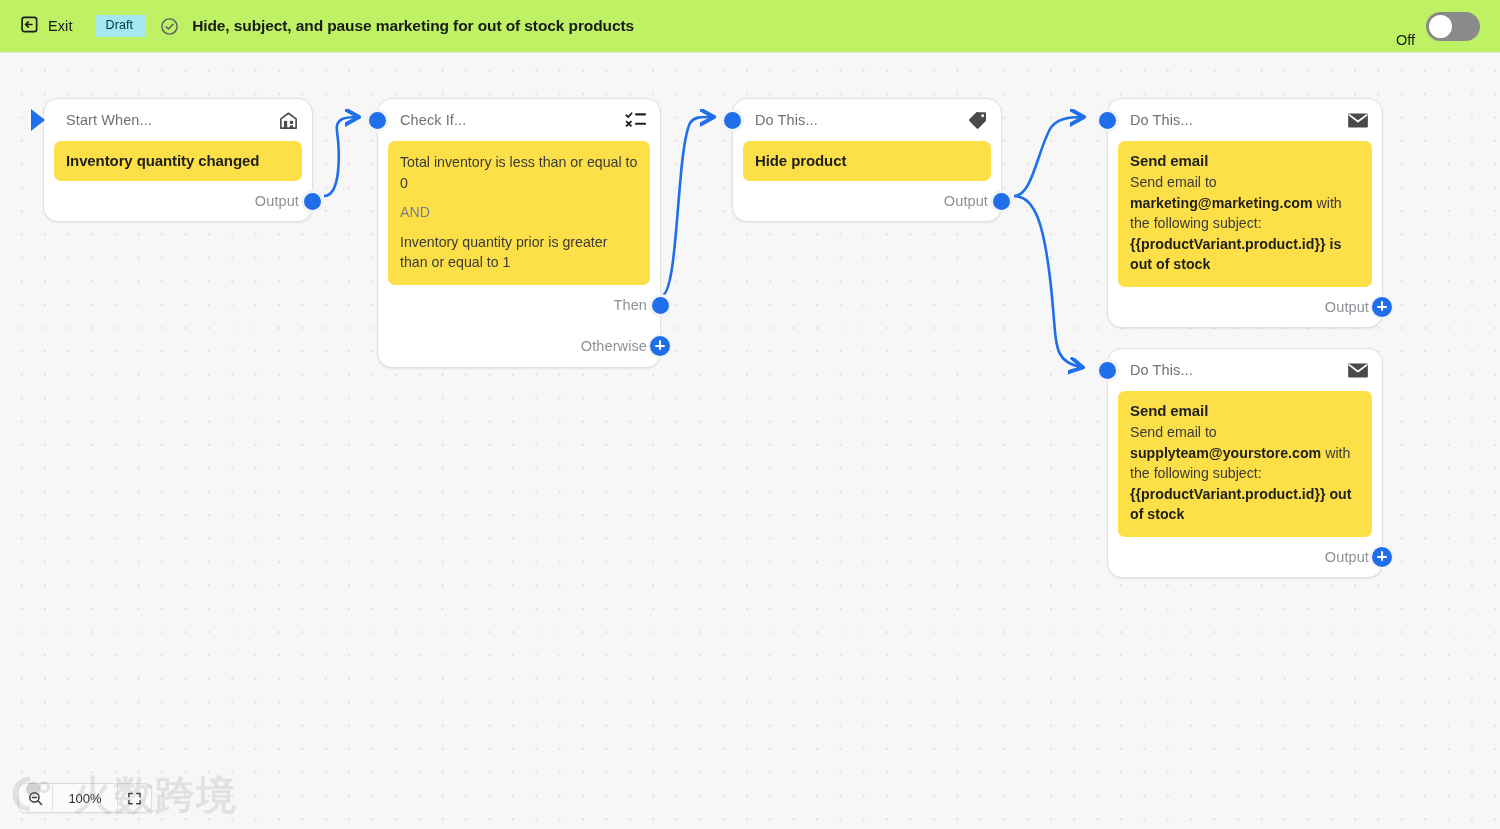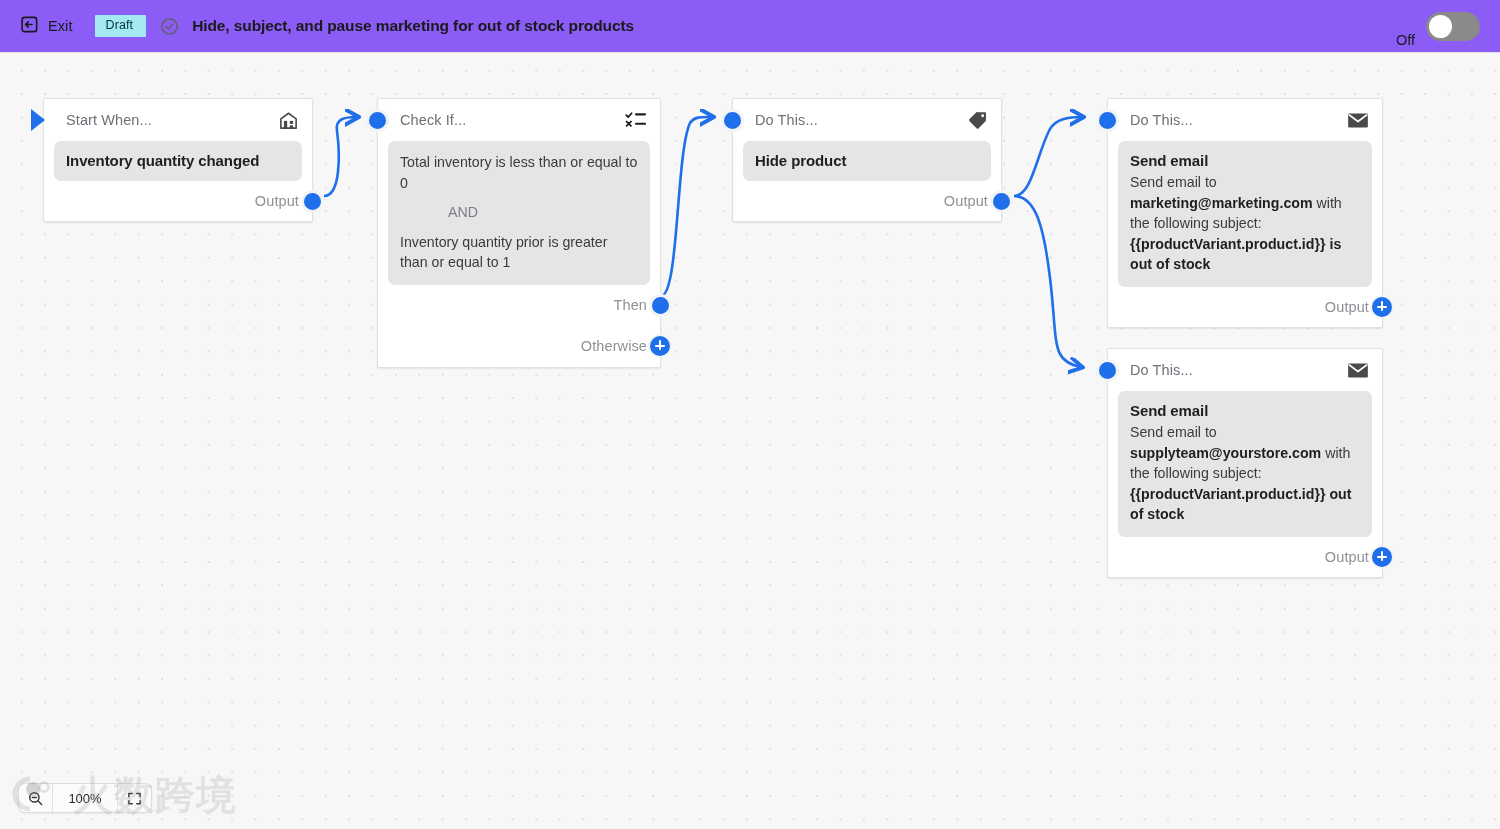--- a/index.html
+++ b/index.html
@@ -10,21 +10,21 @@
     overflow: hidden;
     font-family: "Liberation Sans", sans-serif;
     background: #ffffff;
   }
 
   
   .topbar {
     position: absolute;
     left: 0; top: 0;
     width: 1500px; height: 53px;
-    background: #8b5cf6;
+    background: #bef264;
     border-bottom: 1px solid #e3e3e3;
     display: flex;
     align-items: center;
     z-index: 40;
   }
   .topbar-left {
     display: flex;
     align-items: center;
     padding-left: 18px;
     gap: 0px;
@@ -104,55 +104,55 @@
     overflow: hidden;
   }
 
   .edges { position: absolute; left: 0; top: 0; width: 1500px; height: 776px; }
 
   
   .node {
     position: absolute;
     background: #ffffff;
     border: 1px solid #e1e1e1;
-    border-radius: 2px;
+    border-radius: 15px;
     box-shadow: 0 1px 2px rgba(0,0,0,0.07), 0 0 0 0.5px rgba(0,0,0,0.02);
     z-index: 10;
   }
   .node-head {
     display: flex;
     align-items: center;
     height: 42px;
     padding: 0 13px 0 22px;
   }
   .node-head-title {
     font-size: 14.5px;
     color: #6b7177;
     font-weight: 400;
     letter-spacing: 0.1px;
   }
   .node-head-icon { margin-left: auto; display: flex; align-items: center; }
   .node-body {
     margin: 0 10px;
-    background: #e5e5e5;
+    background: #fde047;
     border-radius: 7px;
     padding: 11px 12px 12px 12px;
   }
   .body-title {
     font-size: 15px;
     font-weight: bold;
     color: #1f1f1f;
     letter-spacing: -0.1px;
   }
   .body-line {
     font-size: 14.2px;
     color: #3b3b3b;
     line-height: 1.45;
   }
-  .body-line.muted { color: #7a7f85; margin-left: 48px; }
+  .body-line.muted { color: #7a7f85; }
   .body-line b { font-weight: bold; color: #1f1f1f; }
   .gap-8 { height: 9px; }
 
   .node-foot {
     display: flex;
     align-items: center;
     justify-content: flex-end;
     height: 40px;
     padding-right: 13px;
     position: relative;

